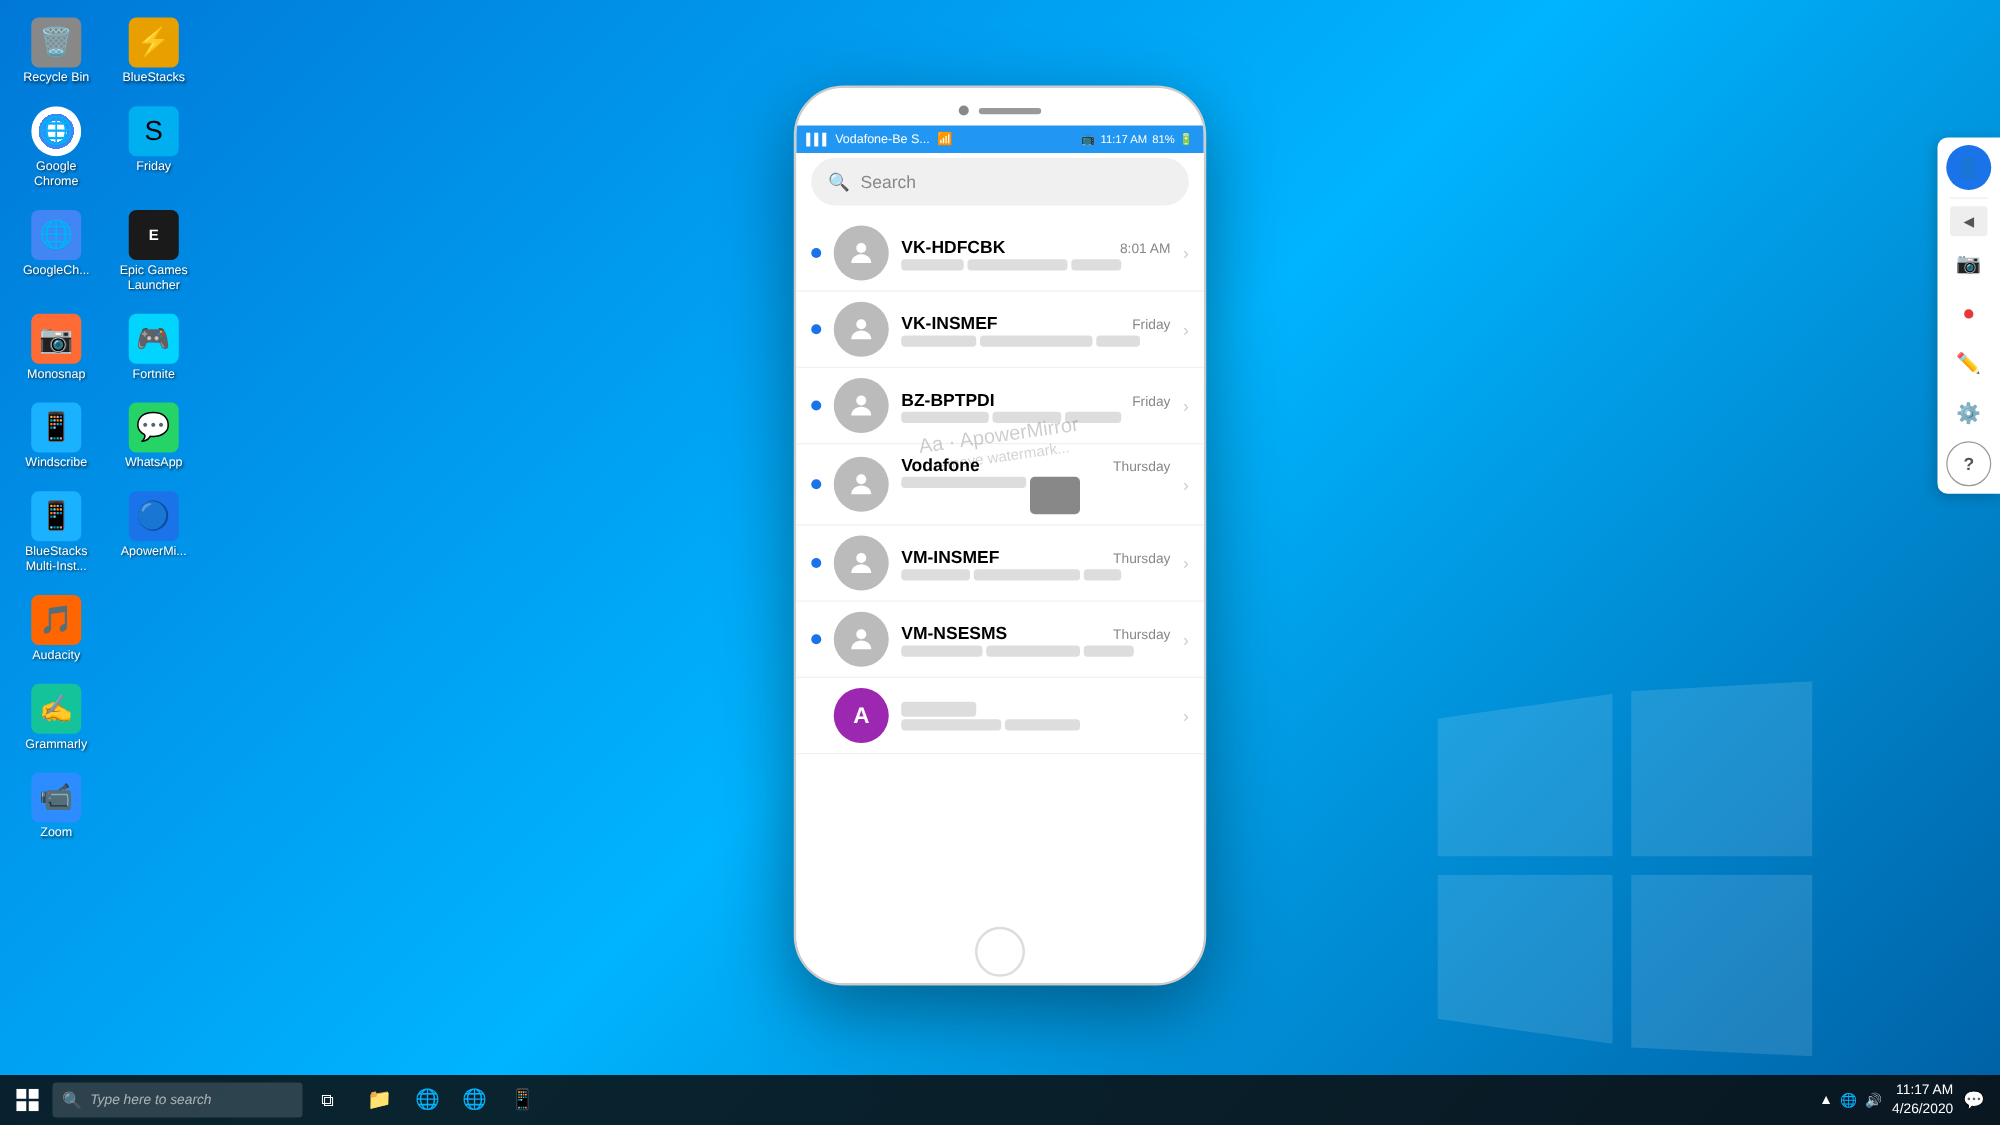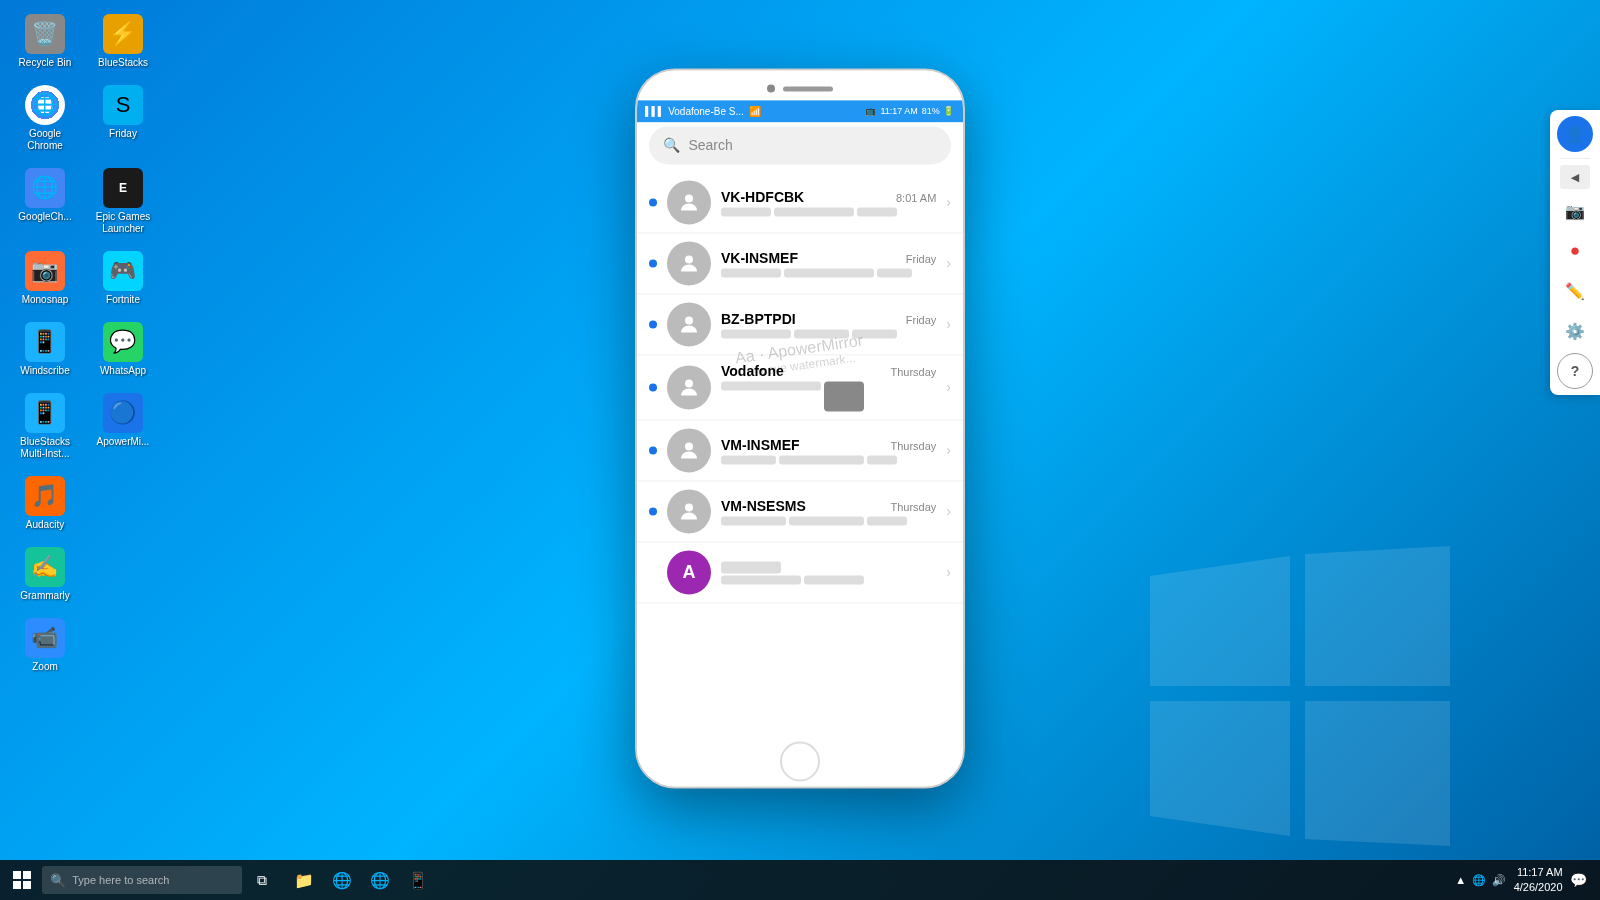--- a/index.html
+++ b/index.html
@@ -678,21 +678,21 @@
     <svg width="18" height="18" viewBox="0 0 18 18" fill="white">
       <rect x="0" y="0" width="8" height="8"></rect>
       <rect x="10" y="0" width="8" height="8"></rect>
       <rect x="0" y="10" width="8" height="8"></rect>
       <rect x="10" y="10" width="8" height="8"></rect>
     </svg>
   </div>
 
   <div class="taskbar-search">
     <span style="color:rgba(255,255,255,0.6); font-size:13px;">🔍</span>
-    <span style="color:rgba(255,255,255,0.6); font-size:11px;">Type here to search</span>
+    <span style="color:rgba(255,255,255,0.6); font-size:11px;font-style:italic;">Type here to search</span>
   </div>
 
   <div class="taskbar-app" style="color:white; font-size:14px;">⧉</div>
 
   <div class="taskbar-apps">
     <div class="taskbar-app" style="font-size:16px;">📁</div>
     <div class="taskbar-app" style="font-size:16px;">🌐</div>
     <div class="taskbar-app" style="font-size:16px;">🌐</div>
     <div class="taskbar-app" style="font-size:16px;">📱</div>
   </div>

